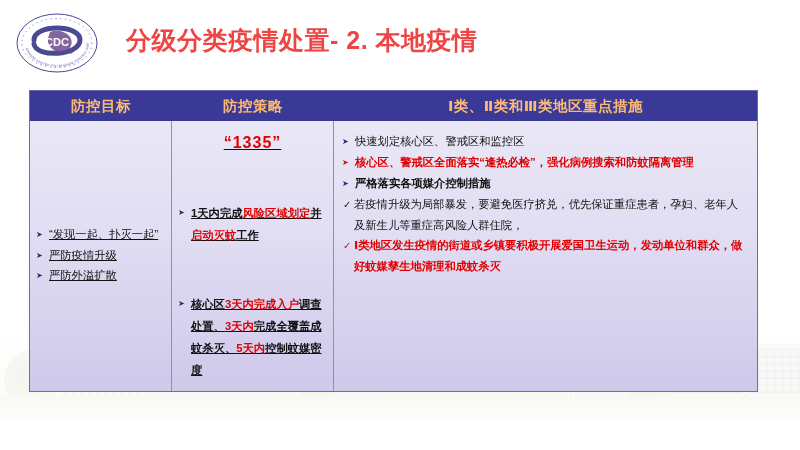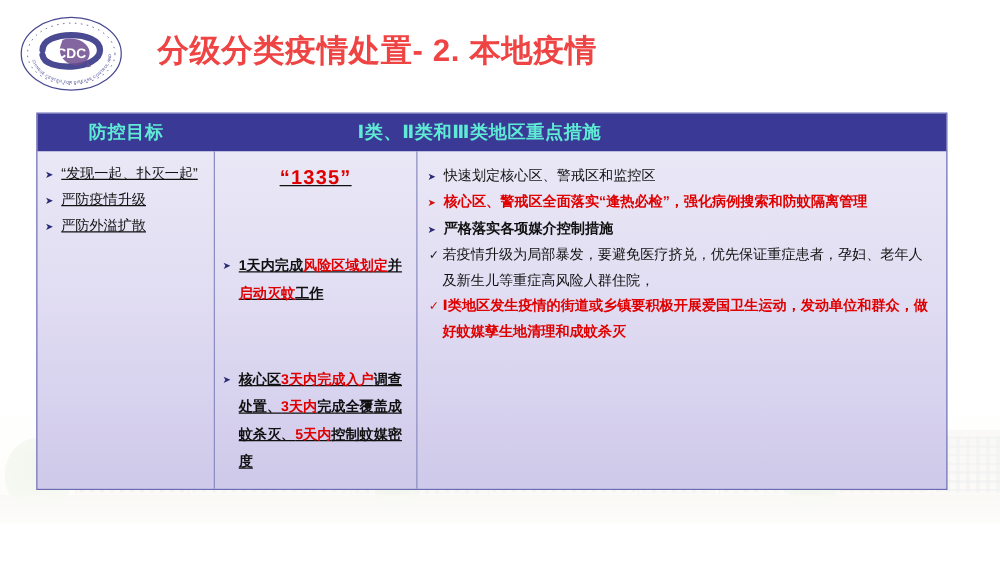--- a/index.html
+++ b/index.html
@@ -100,21 +100,21 @@
     box-sizing: border-box;
     background: linear-gradient(180deg, #eceaf7 0%, #e2def3 45%, #cfc9ea 100%);
   }
   .thead {
     display: flex;
     background: #3a3a96;
     height: 30px;
     align-items: center;
   }
   .th {
-    color: #5eead4;
+    color: #fdba74;
     font-size: 14.5px;
     font-weight: bold;
     text-align: center;
     line-height: 30px;
     box-sizing: border-box;
     letter-spacing: 0.5px;
   }
   .c1 { width: 142px; }
   .c2 { width: 162px; }
   .c3 { width: 423px; }
@@ -127,20 +127,21 @@
     box-sizing: border-box;
     padding: 8px 6px 10px 6px;
     font-size: 11.3px;
     color: #111;
     line-height: 1.85;
   }
   .td.c1, .td.c2 { border-right: 1px solid #8d8dc4; text-decoration: underline; }
   .td.c1 {
     display: flex;
     flex-direction: column;
+    justify-content: center;
   }
   .td.c2 { padding-top: 10px; }
   .td.c3 { padding: 10px 8px 10px 8px; }
 
   
   .b-arrow, .b-check {
     position: relative;
     padding-left: 13px;
     margin: 0;
   }
@@ -216,20 +217,21 @@
       </text>
     </svg>
   </div>
 
   <div class="title">分级分类疫情处置- 2. 本地疫情</div>
 
   <div class="tbl">
 
     <div class="thead">
       <div class="th c1">防控目标</div>
+      <div class="th c2">防控策略</div>
       <div class="th c3">Ⅰ类、Ⅱ类和Ⅲ类地区重点措施</div>
     </div>
 
     <div class="tbody">
 
       <div class="td c1">
         <div class="b-arrow">“发现一起、扑灭一起”</div>
         <div class="b-arrow">严防疫情升级</div>
         <div class="b-arrow">严防外溢扩散</div>
       </div>

